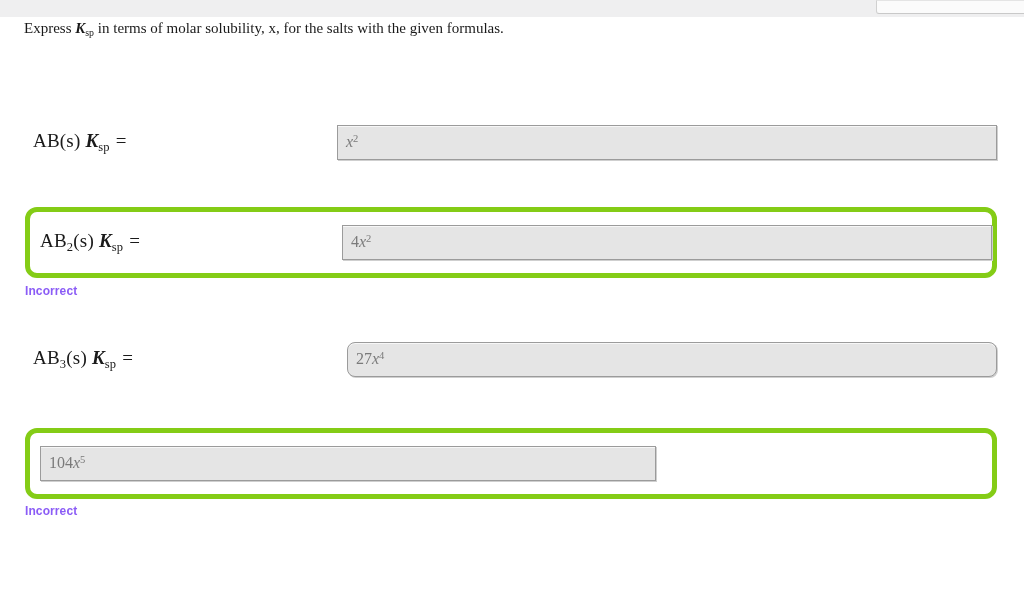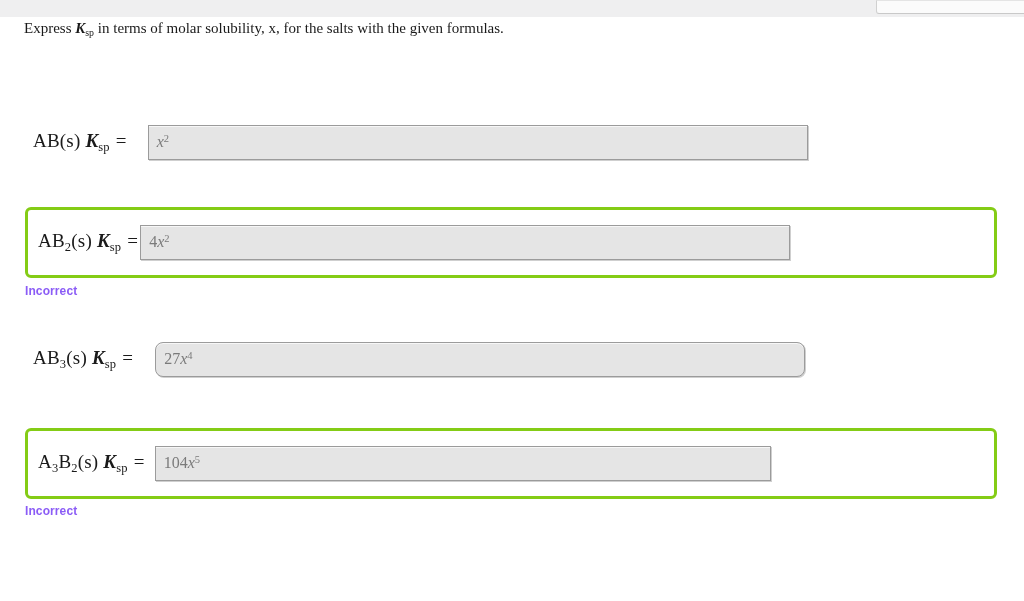--- a/index.html
+++ b/index.html
@@ -50,24 +50,25 @@
     white-space: nowrap;
   }
 
   
   .q-row {
     position: absolute;
     left: 0;
     box-sizing: border-box;
     display: flex;
     align-items: center;
+    justify-content: space-between;
   }
   .q-row.flagged {
-    border: 3px solid #84cc16;
-    border-radius: 6px;
+    border: 5px solid #84cc16;
+    border-radius: 12px;
   }
   .q-row-1 { left: 25px; top: 116px; width: 972px; height: 52px; }
   .q-row-2 { left: 25px; top: 207px; width: 972px; height: 71px; }
   .q-row-3 { left: 25px; top: 333px; width: 972px; height: 52px; }
   .q-row-4 { left: 25px; top: 428px; width: 972px; height: 71px; }
 
   .q-label {
     font-size: 19px;
     white-space: nowrap;
     padding-left: 8px;
@@ -144,18 +145,17 @@
 <div class="status status-2">Incorrect</div>
 
 <div class="q-row q-row-3">
   <span class="q-label"><span>AB</span><sub>3</sub><span></span><sub></sub><span>(s)</span>&nbsp;<span class="ital">K</span><sub>sp</sub><span class="eq">=</span></span>
   <div class="answer-box">
     <span class="val"><span>27</span><i>x</i><sup>4</sup></span>
   </div>
 </div>
 
 <div class="q-row q-row-4 flagged">
-  <span class="q-label"><span>A</span><sub>3</sub><span>B</span><sub>2</sub><span>(s)</span>&nbsp;<span class="ital">K</span><sub>sp</sub><span class="eq">=</span></span>
   <div class="answer-box">
     <span class="val"><span>104</span><i>x</i><sup>5</sup></span>
   </div>
 </div>
 <div class="status status-4">Incorrect</div>
 
 </body></html>

